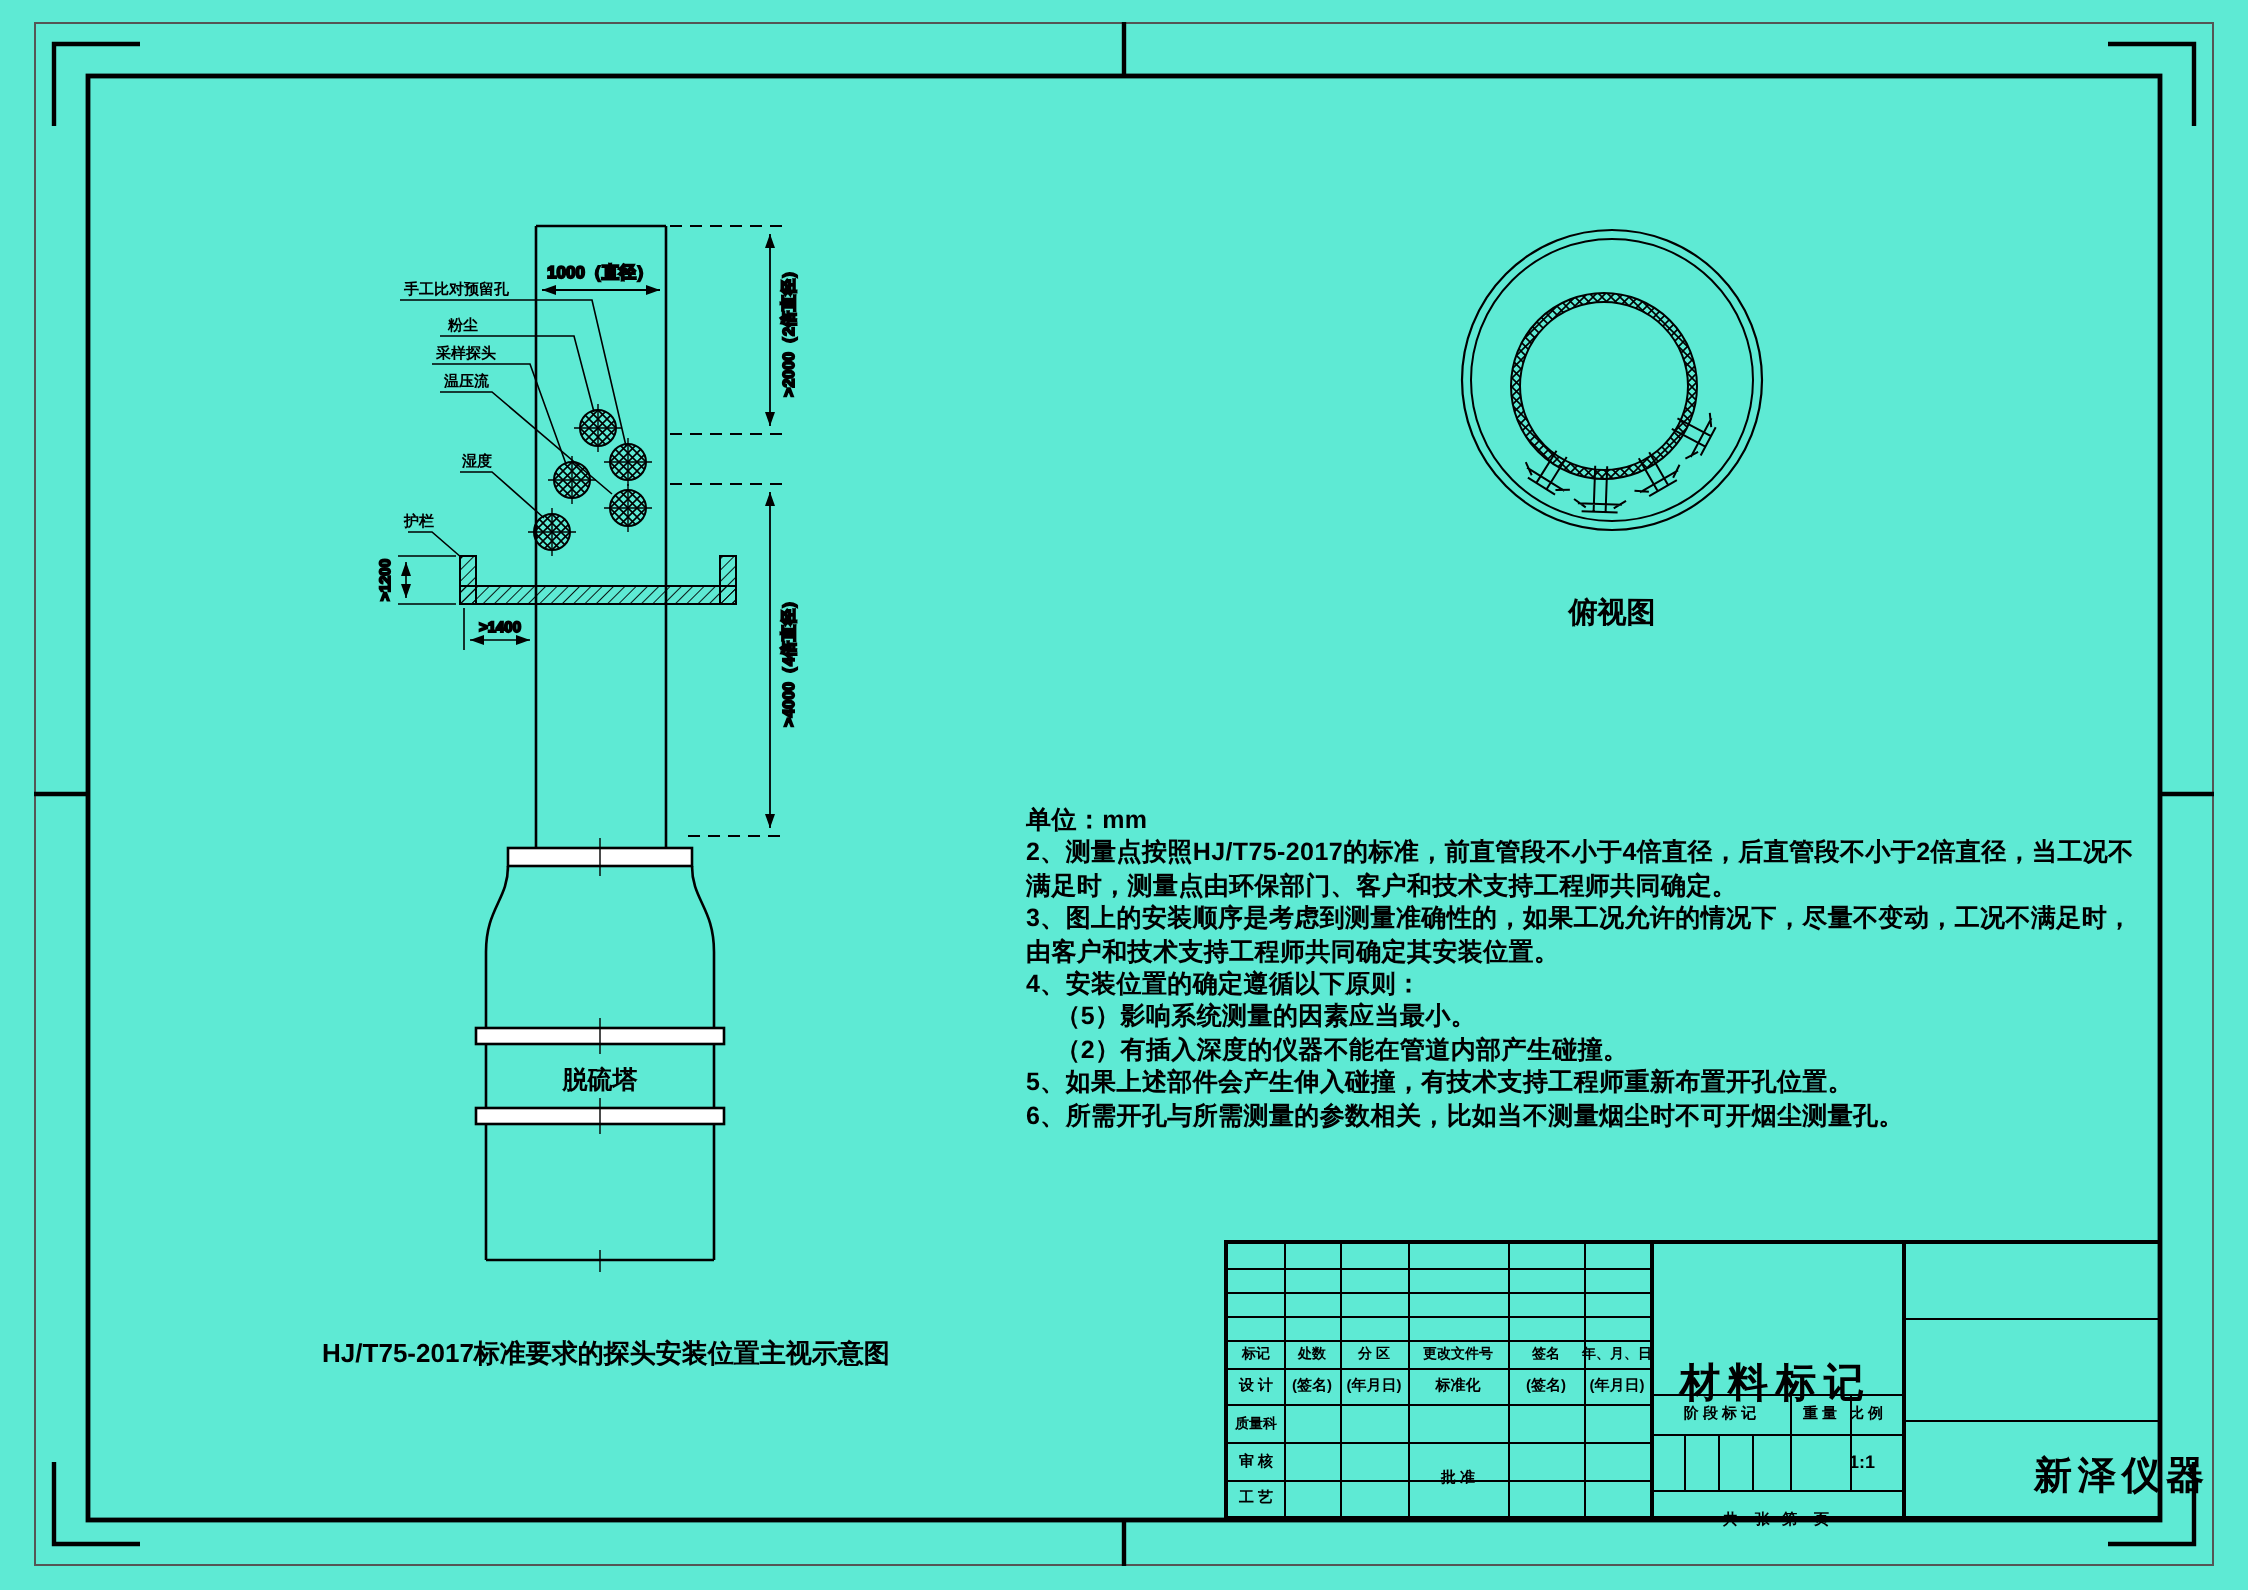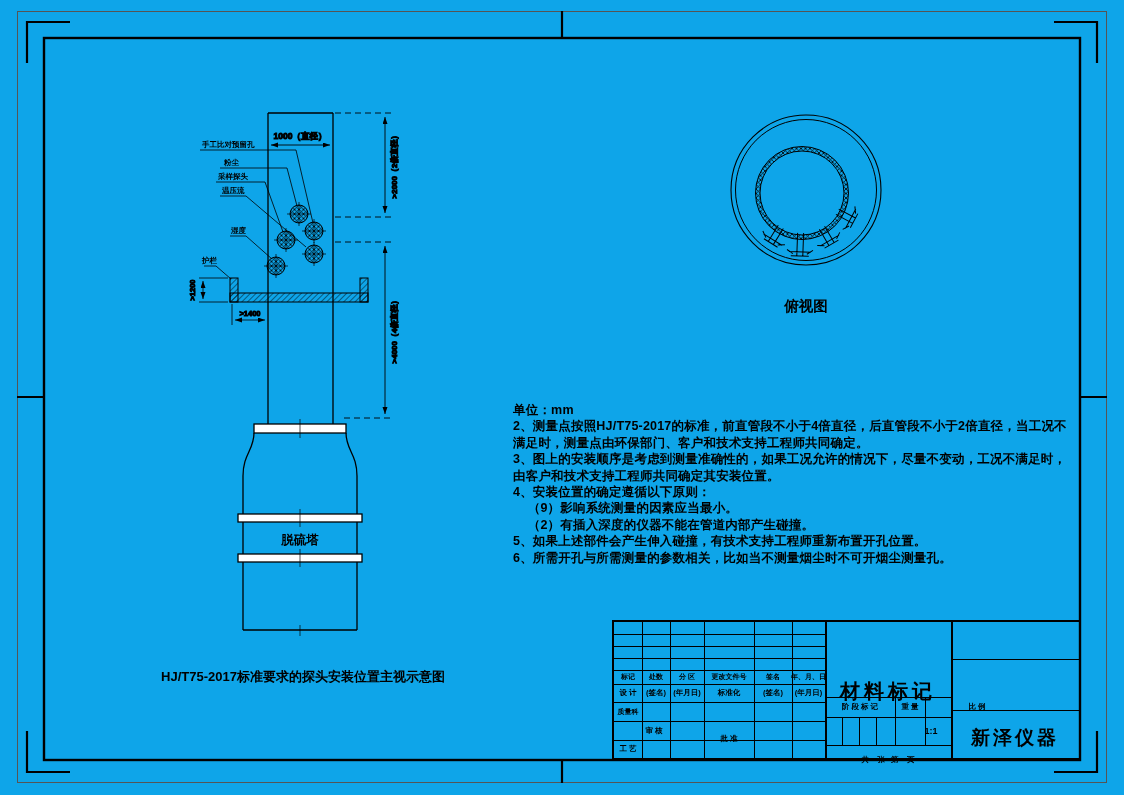--- a/index.html
+++ b/index.html
@@ -1,17 +1,17 @@
 <!DOCTYPE html>
 <html><head>
 <meta charset="utf-8">
 <style>
   html,body{margin:0;padding:0;background:#f2f2f2;}
   .sheet{
-    position:relative;width:1124px;height:795px;background:#0ea5e9;
+    position:relative;width:1124px;height:795px;background:#5eead4;
     font-family:"Liberation Sans", sans-serif;color:#000;
     outline:1px solid #b5b5b5;overflow:hidden;
   }
   svg text{font-family:"Liberation Sans", sans-serif;fill:#000;}
   .notes{position:absolute;left:513px;top:402px;font-size:12.5px;font-weight:bold;
          line-height:16.4px;letter-spacing:0.2px;}
   .notes div{white-space:pre;}
   
   .tb{position:absolute;left:612px;top:620px;width:469px;height:140px;
       border:2px solid #000;box-sizing:border-box;}
@@ -161,21 +161,21 @@
 </svg>
 
 
 <div class="notes">
   <div>单位：mm</div>
   <div>2、测量点按照HJ/T75-2017的标准，前直管段不小于4倍直径，后直管段不小于2倍直径，当工况不</div>
   <div>满足时，测量点由环保部门、客户和技术支持工程师共同确定。</div>
   <div>3、图上的安装顺序是考虑到测量准确性的，如果工况允许的情况下，尽量不变动，工况不满足时，</div>
   <div>由客户和技术支持工程师共同确定其安装位置。</div>
   <div>4、安装位置的确定遵循以下原则：</div>
-  <div>    （9）影响系统测量的因素应当最小。</div>
+  <div>    （5）影响系统测量的因素应当最小。</div>
   <div>    （2）有插入深度的仪器不能在管道内部产生碰撞。</div>
   <div>5、如果上述部件会产生伸入碰撞，有技术支持工程师重新布置开孔位置。</div>
   <div>6、所需开孔与所需测量的参数相关，比如当不测量烟尘时不可开烟尘测量孔。</div>
 </div>
 
 
 <div class="tb">
 
   <div class="vl" style="left:28px;top:0;height:136px;"></div>
   <div class="vl" style="left:56px;top:0;height:136px;"></div>
@@ -212,27 +212,27 @@
   <div class="cell f7" style="left:178px;top:48px;width:33px;height:14px;">年、月、日</div>
 
   <div class="cell f8" style="left:0;top:62px;width:28px;height:18px;">设 计</div>
   <div class="cell f8" style="left:28px;top:62px;width:28px;height:18px;">(签名)</div>
   <div class="cell f8" style="left:56px;top:62px;width:34px;height:18px;">(年月日)</div>
   <div class="cell f8" style="left:90px;top:62px;width:50px;height:18px;">标准化</div>
   <div class="cell f8" style="left:140px;top:62px;width:38px;height:18px;">(签名)</div>
   <div class="cell f8" style="left:178px;top:62px;width:33px;height:18px;">(年月日)</div>
 
   <div class="cell f7" style="left:0;top:80px;width:28px;height:19px;">质量科</div>
-  <div class="cell f8" style="left:0;top:99px;width:28px;height:19px;padding-left:26px;">审 核</div>
+  <div class="cell f8" style="left:0;top:99px;width:28px;height:19px;">审 核</div>
   <div class="cell f8" style="left:0;top:118px;width:28px;height:18px;">工 艺</div>
   <div class="cell f8" style="left:90px;top:108px;width:50px;height:18px;text-align:right;">批 准</div>
 
   <div class="cell f20" style="left:211px;top:0;width:126px;height:75px;margin-top:32px;">材料标记</div>
   <div class="cell f8" style="left:211px;top:75px;width:70px;height:20px;">阶 段 标 记</div>
   <div class="cell f8" style="left:281px;top:75px;width:30px;height:20px;">重 量</div>
-  <div class="cell f8" style="left:311px;top:75px;width:16px;height:20px;padding-left:44px;">比 例</div>
+  <div class="cell f8" style="left:311px;top:75px;width:16px;height:20px;">比 例</div>
   <div class="cell f9" style="left:304px;top:95px;width:26px;height:28px;">1:1</div>
   <div class="cell f8" style="left:211px;top:123px;width:126px;height:29px;">共    张   第    页</div>
 
-  <div class="cell f19" style="left:337px;top:88px;width:128px;height:56px;">新泽仪器</div>
+  <div class="cell f19" style="left:337px;top:88px;width:128px;height:56px;padding-left:46px;">新泽仪器</div>
 </div>
 
 </div>
 
 </body></html>

